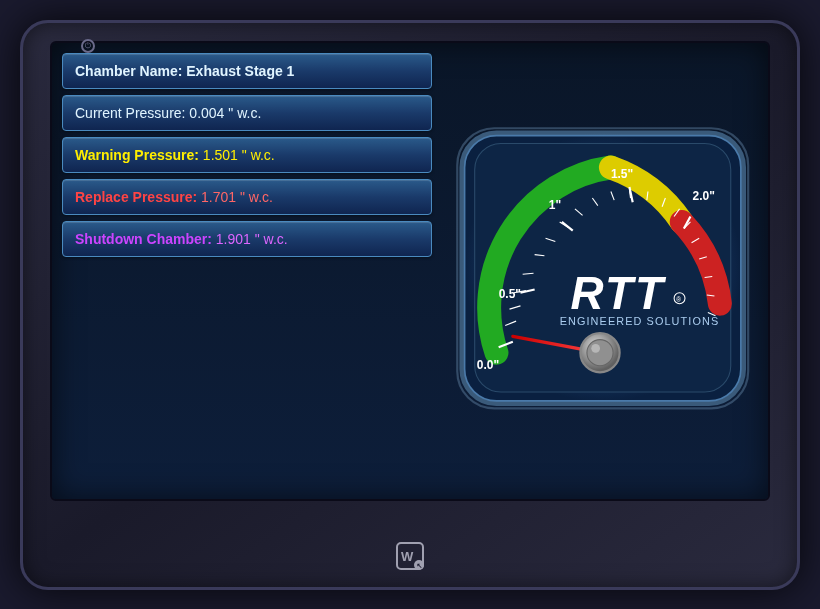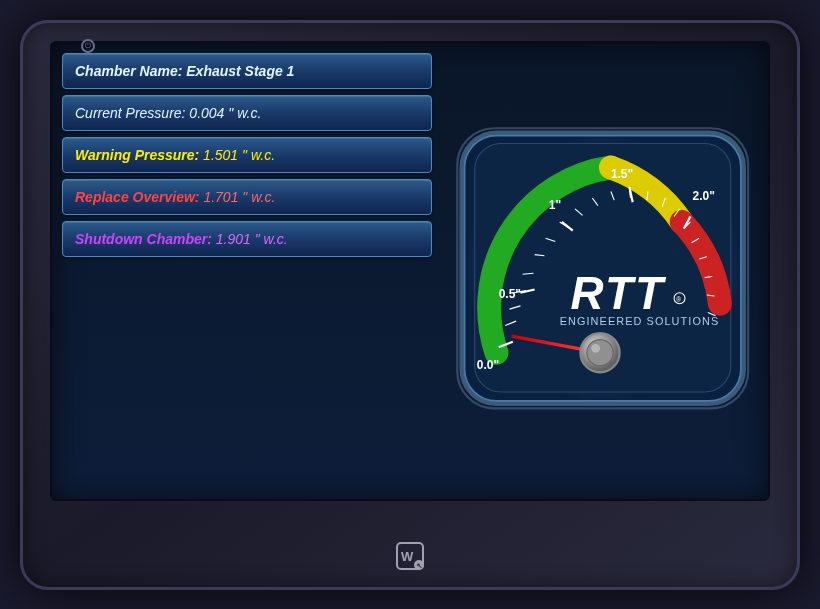--- a/index.html
+++ b/index.html
@@ -90,21 +90,20 @@
       display: flex;
       flex: 1;
       gap: 10px;
     }
 
     .info-panel {
       width: 370px;
       display: flex;
       flex-direction: column;
       gap: 6px;
-      font-style: italic;
     }
 
     .info-row {
       background: linear-gradient(180deg, #2a5a8a 0%, #1a3a6a 50%, #0f2550 100%);
       border: 1px solid #4a8abf;
       border-radius: 4px;
       padding: 9px 12px;
       font-size: 14px;
       box-shadow: inset 0 1px 1px rgba(255,255,255,0.15), 0 1px 3px rgba(0,0,0,0.4);
     }
@@ -180,21 +179,21 @@
         <div class="info-row chamber-name">
           <span>Chamber Name: Exhaust Stage 1</span>
         </div>
         <div class="info-row current-pressure">
           <span>Current Pressure: 0.004 " w.c.</span>
         </div>
         <div class="info-row warning-pressure">
           <span class="label-warning">Warning Pressure:</span><span style="color:#ffee00;"> 1.501 " w.c.</span>
         </div>
         <div class="info-row replace-pressure">
-          <span class="label-replace">Replace Overview:</span><span style="color:#ff6666;"> 1.701 " w.c.</span>
+          <span class="label-replace">Replace Pressure:</span><span style="color:#ff6666;"> 1.701 " w.c.</span>
         </div>
         <div class="info-row shutdown-pressure">
           <span class="label-shutdown">Shutdown Chamber:</span><span style="color:#dd66ff;"> 1.901 " w.c.</span>
         </div>
       </div>
 
       <div class="gauge-panel">
         <svg class="gauge-svg" viewBox="0 0 290 290">
 
           <defs>

